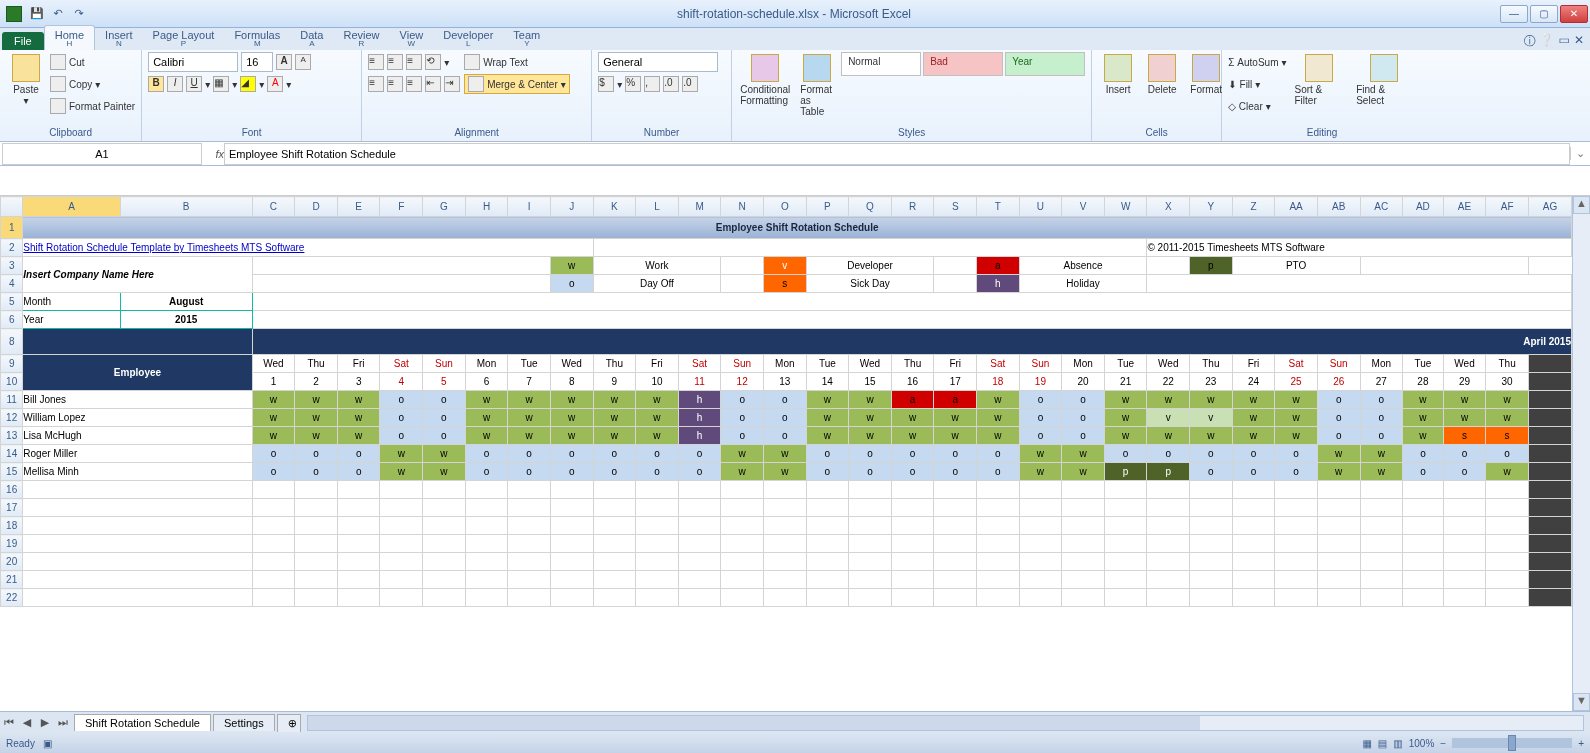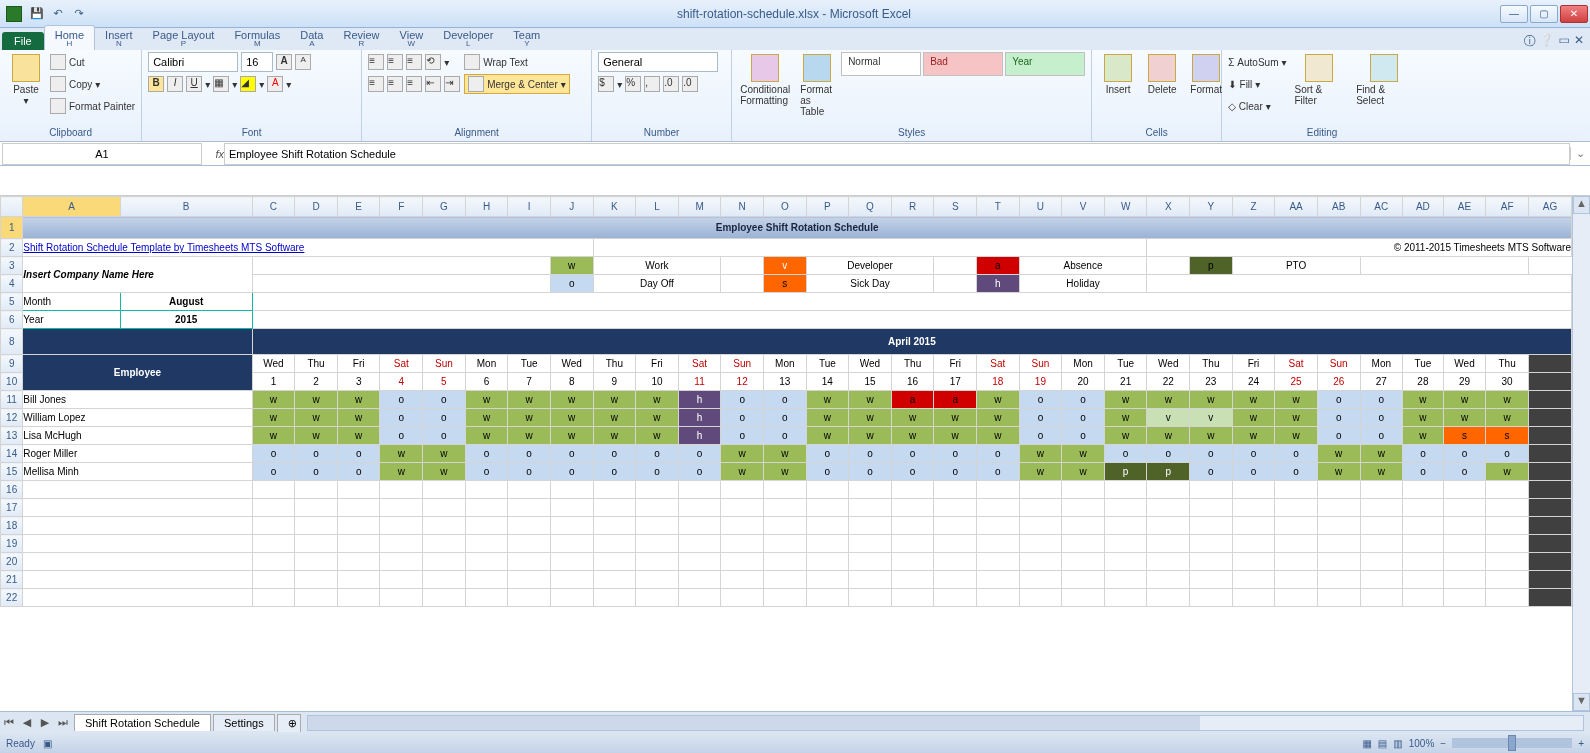--- a/index.html
+++ b/index.html
@@ -46,33 +46,33 @@
 .fxexp{width:20px;text-align:center;border-left:1px solid #ccc;color:#777}
 .spacer{height:30px;background:#fff;border-bottom:1px solid #ccc}
 .gridwrap{background:#fff;position:relative;overflow:hidden;height:515px}
 table.grid{border-collapse:collapse;width:1572px}
 .grid th,.grid td{border:1px solid #d4d4d4;height:18px;padding:0;font-size:10px}
 .grid .colhdr th{background:linear-gradient(#f4f8fc,#e0eaf6);color:#3a5a8a;font-weight:normal;text-align:center;height:20px}
 .grid .rowh{background:linear-gradient(#f4f8fc,#e0eaf6);color:#3a5a8a;text-align:center;width:22px;font-weight:normal}
 .grid .selhdr{background:#f9d978!important}
 .mergehdr{background:linear-gradient(#c5d3e8,#9ab2d4);text-align:center;font-weight:bold;font-size:14px;color:#1a2540;height:22px!important}
 .tlink{color:#0000cc;text-decoration:underline;font-size:10px;padding-left:4px}
-.copytxt{text-align:right;font-size:10px;padding-right:6px}
+.copytxt{text-align:left;font-size:10px;padding-right:6px}
 .compname{font-weight:bold;font-style:italic;font-size:14px;padding-left:4px}
 .leg{width:30px;text-align:center;font-size:9px}
 .leg-w{background:#9bbb59}
 .leg-o{background:#c5d9f1}
 .leg-v{background:#ff6600;color:#fff}
 .leg-s{background:#ff6600}
 .leg-a{background:#d00000;color:#000}
 .leg-h{background:#604a7b;color:#fff}
 .leg-p{background:#4f6228;color:#000}
 .leglbl{text-align:center}
 td.bordercell{border:1px solid #14b8a6}
-.monthhdr{background:#1f3864;color:#fff;text-align:center;font-weight:bold;font-size:16px;height:26px!important}
+.monthhdr{background:#1f3864;color:#fff;text-align:right;font-weight:bold;font-size:16px;height:26px!important}
 .emphdr{background:#1f3864;color:#fff;text-align:center;font-weight:bold;font-size:12px}
 .dayhdr{text-align:center;font-size:10px}
 .wknd{color:#c00000}
 .cell-w{background:#9bbb59;text-align:center;font-size:8px}
 .cell-o{background:#c5d9f1;text-align:center;font-size:8px}
 .cell-a{background:#d00000;text-align:center;font-size:8px;color:#000}
 .cell-h{background:#604a7b;text-align:center;font-size:8px;color:#fff}
 .cell-v{background:#c9e0b4;text-align:center;font-size:8px}
 .cell-s{background:#ff6600;text-align:center;font-size:8px}
 .cell-p{background:#4f6228;text-align:center;font-size:8px;color:#fff}

